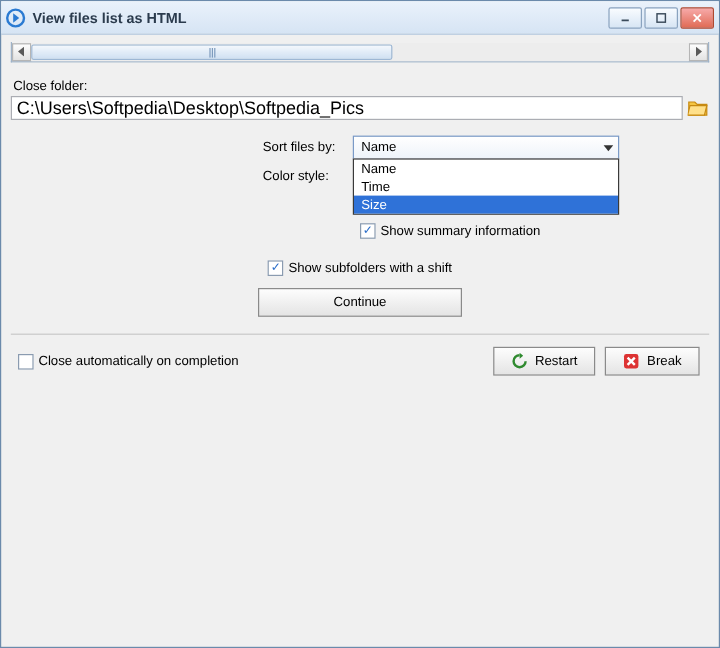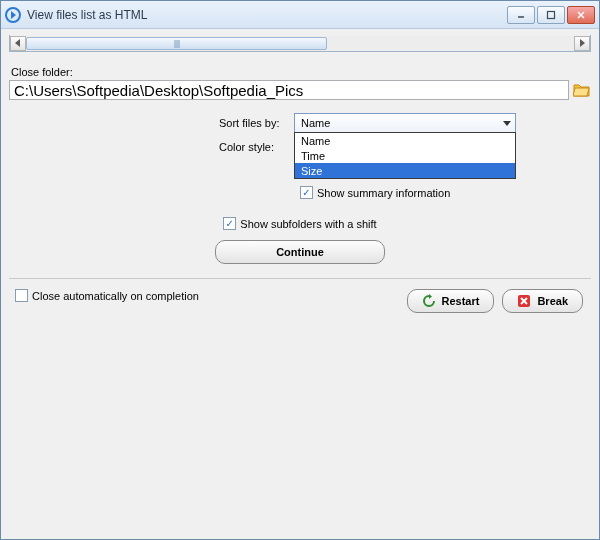--- a/index.html
+++ b/index.html
@@ -1,18 +1,18 @@
 <!DOCTYPE html>
 <html><head>
 <meta charset="utf-8">
 <style>
 * { box-sizing: border-box; margin: 0; padding: 0; }
 body { font-family: "Segoe UI", Tahoma, sans-serif; font-size: 11px; background: #fff; width: 600px; height: 540px; overflow: hidden; }
 .window { width: 600px; height: 540px; border: 1px solid #6b8aab; background: #f0f0f0; display: flex; flex-direction: column; }
-.titlebar { height: 28px; background: linear-gradient(#eaf2fb, #d6e4f4); border-bottom: 1px solid #b5c9df; display: flex; align-items: center; padding: 0 4px; }
+.titlebar { height: 28px; background: linear-gradient(#eaf2fb, #d6e4f4); border-bottom: 1px solid #b5c9df; display: flex; align-items: center; padding: 0 4px; font-weight: bold; }
 .titlebar .app-icon { width: 16px; height: 16px; border-radius: 50%; border: 2px solid #2a7ad2; position: relative; margin-right: 6px; }
 .titlebar .app-icon::after { content: ""; position: absolute; left: 4px; top: 2px; border-left: 5px solid #2a7ad2; border-top: 4px solid transparent; border-bottom: 4px solid transparent; }
 .titlebar .title { flex: 1; color: #2b3b4d; font-size: 12px; }
 .win-controls { display: flex; gap: 2px; }
 .win-btn { width: 28px; height: 18px; border: 1px solid #8aa3bf; border-radius: 2px; background: linear-gradient(#f9fcff,#d7e5f4); display: flex; align-items: center; justify-content: center; }
 .win-btn.close { background: linear-gradient(#f7aaaa,#e06b55); border-color: #b04830; }
 .win-btn svg { width: 10px; height: 10px; }
 .content { flex: 1; display: flex; flex-direction: column; padding: 6px 8px 4px; }
 .log-area { background: #fff; border: 1px solid #9fb3c9; height: 210px; padding: 4px 6px; font-size: 11px; color: #222; overflow: hidden; }
 .log-area .line { white-space: nowrap; }
@@ -34,23 +34,23 @@
 .combo { width: 222px; height: 20px; border: 1px solid #7a9ac7; background: linear-gradient(#fff,#eef3fa); display:flex; align-items:center; justify-content:space-between; padding: 0 4px 0 6px; }
 .combo .arrow-down { width: 0; height: 0; border-left: 4px solid transparent; border-right: 4px solid transparent; border-top: 5px solid #333; }
 .dropdown { position: absolute; left: 0; top: 19px; width: 222px; background: #fff; border: 1px solid #3a3a3a; z-index: 10; }
 .dropdown .opt { padding: 1px 6px; height: 15px; line-height: 14px; }
 .dropdown .opt.selected { background: #2f72d8; color: #fff; }
 .chk-row { display: flex; align-items: center; gap: 4px; margin-left: 81px; margin-top: 2px; }
 .chk { width: 13px; height: 13px; border: 1px solid #8a9bb0; background: #fff; display:flex;align-items:center;justify-content:center; }
 .chk.checked::after { content:"✓"; font-size: 10px; color: #2a6dc9; line-height: 10px; }
 .chk-row2 { display:flex; align-items:center; gap:4px; justify-content:center; margin-top: 18px; }
 .continue-row { display:flex; justify-content:center; margin-top: 10px; }
-.btn { height: 24px; border: 1px solid #8a8a8a; border-radius: 10px; background: linear-gradient(#fdfdfd,#e4e4e4); padding: 0 18px; display:flex; align-items:center; gap:6px; font-size: 11px; font-weight: bold; }
+.btn { height: 24px; border: 1px solid #8a8a8a; border-radius: 0; background: linear-gradient(#fdfdfd,#e4e4e4); padding: 0 18px; display:flex; align-items:center; gap:6px; font-size: 11px; }
 .btn.wide { width: 170px; justify-content:center; }
-.footer { border-top: 1px solid #c9c9c9; margin-top: 14px; padding-top: 10px; display:flex; align-items:flex-start; }
+.footer { border-top: 1px solid #c9c9c9; margin-top: 14px; padding-top: 10px; display:flex; align-items:center; }
 .footer-left { display:flex; align-items:center; gap:4px; margin-left: 6px; }
 .footer-right { margin-left:auto; display:flex; gap:8px; margin-right: 8px; }
 .btn.icon-left { padding: 0 14px; }
 .restart-icon { width:14px; height:14px; }
 .break-icon { width:14px; height:14px; }
 </style>
 </head>
 <body>
 
 <div class="window">

